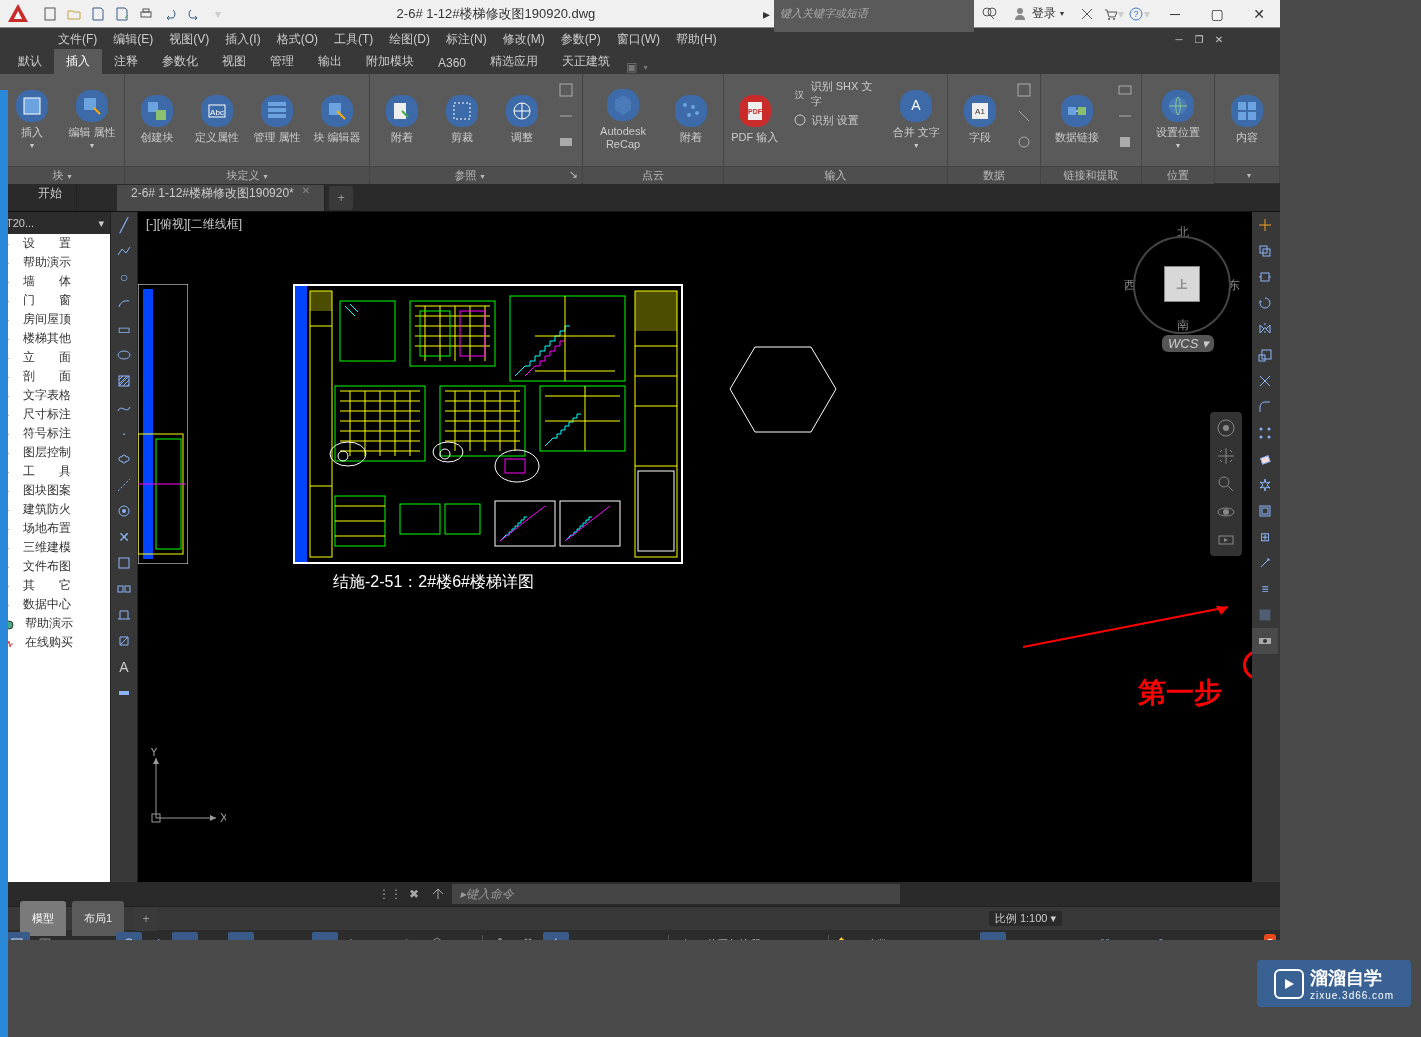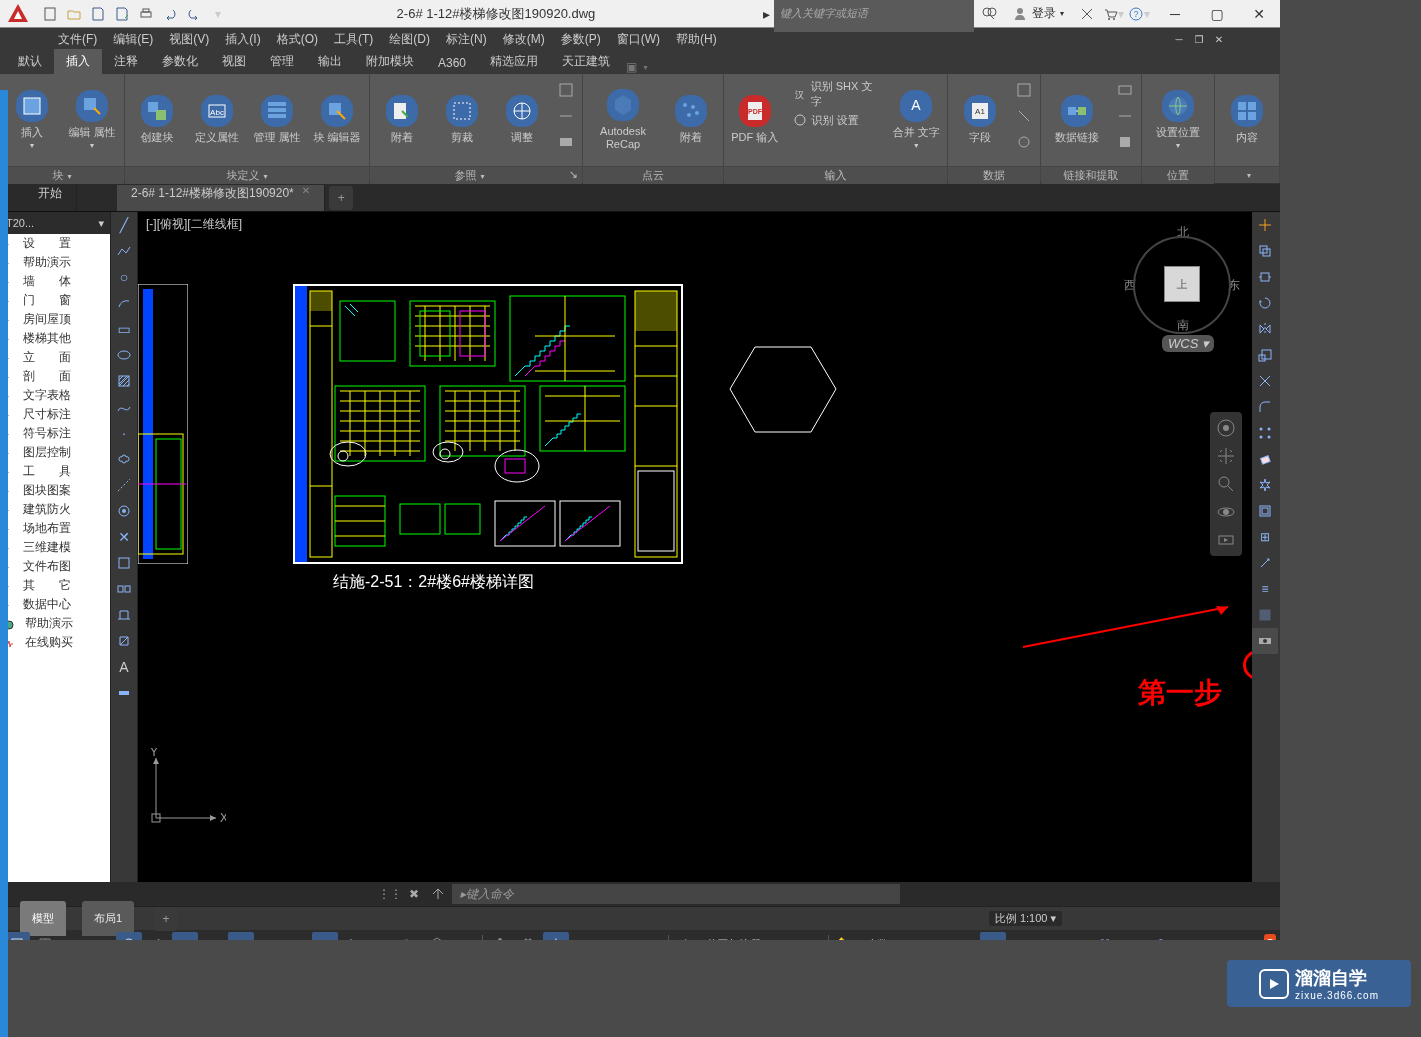--- a/index.html
+++ b/index.html
@@ -84,32 +84,32 @@
 .right-toolbar { width: 28px; background: #383838; display: flex; flex-direction: column; }
 .right-tool { width: 26px; height: 26px; display:flex; align-items:center; justify-content:center; cursor:pointer; color:#8ab4f8;}
 
 
 .cmdline-area { height: 24px; background: #2a2a2a; display:flex; align-items:center; padding: 0 380px 0 380px; gap:4px;}
 .cmdline-input { flex:1; background:#454545; height:20px; color:#999; padding:0 8px; display:flex; align-items:center; font-style:italic; font-size:12px;}
 .cmd-btn {width:20px;height:20px;display:flex;align-items:center;justify-content:center;color:#aaa;cursor:pointer;}
 
 
 .model-tabs { height: 24px; background: #383838; display:flex; align-items:center; padding: 0 4px; border-top:1px solid #222;}
-.model-tab { padding: 10px 12px; background:#5a5a5a; color:#eee; cursor:pointer; font-size:11px; margin-right:16px; border-radius: 3px 3px 0 0;}
+.model-tab { padding: 10px 12px; background:#5a5a5a; color:#eee; cursor:pointer; font-size:11px; margin-right:6px; border-radius: 3px 3px 0 0;}
 .model-tab.active { background:#7a7a7a; color:#fff;}
 .model-tabs-right { margin-left:auto; display:flex; align-items:center; gap:4px;}
 .scale-display { color:#ccc; font-size:11px; padding: 0 6px; background:#2a2a2a; border-radius:2px;}
 
 
 .statusbar { height: 28px; background: #2c2c2c; display:flex; align-items:center; padding: 0 4px; gap:2px;}
 .status-btn { width: 26px; height: 24px; display:flex; align-items:center; justify-content:center; color:#8ab4f8; cursor:pointer; border-radius:2px;}
 .status-btn.on { background:#3a5a8a; color:#cde;}
 .status-text { color:#ccc; font-size:11px; padding: 0 6px;}
 .status-sep { width:1px; height:18px; background:#555; margin: 0 2px;}
-.watermark { position:absolute; bottom: 30px; right: 10px; display:flex; align-items:center; gap:6px; background: rgba(52,105,174,0.75); padding: 6px 32px; border-radius:4px; z-index:20; pointer-events:none;}
+.watermark { position:absolute; bottom: 30px; right: 10px; display:flex; align-items:center; gap:6px; background: rgba(52,105,174,0.75); padding: 6px 17px; border-radius:4px; z-index:20; pointer-events:none;}
 .watermark-play {width:30px;height:30px;border:2px solid #fff;border-radius:6px;display:flex;align-items:center;justify-content:center;}
 .watermark-text {color:#fff;}
 .watermark-text .main-t {font-size:18px;font-weight:bold;}
 .watermark-text .sub-t {font-size:10px;letter-spacing:1px;}
 
 .drawing-content {position:relative;width:100%;height:100%;overflow:hidden;}
 
 .blue-strip {position:absolute;left:0;top:0;width:12px;height:100%;background:#04f;}
 .left-edge-strip {position:absolute;left:0;top:90px;width:8px;bottom:0;background:#2a88d8;z-index:5;}
 

